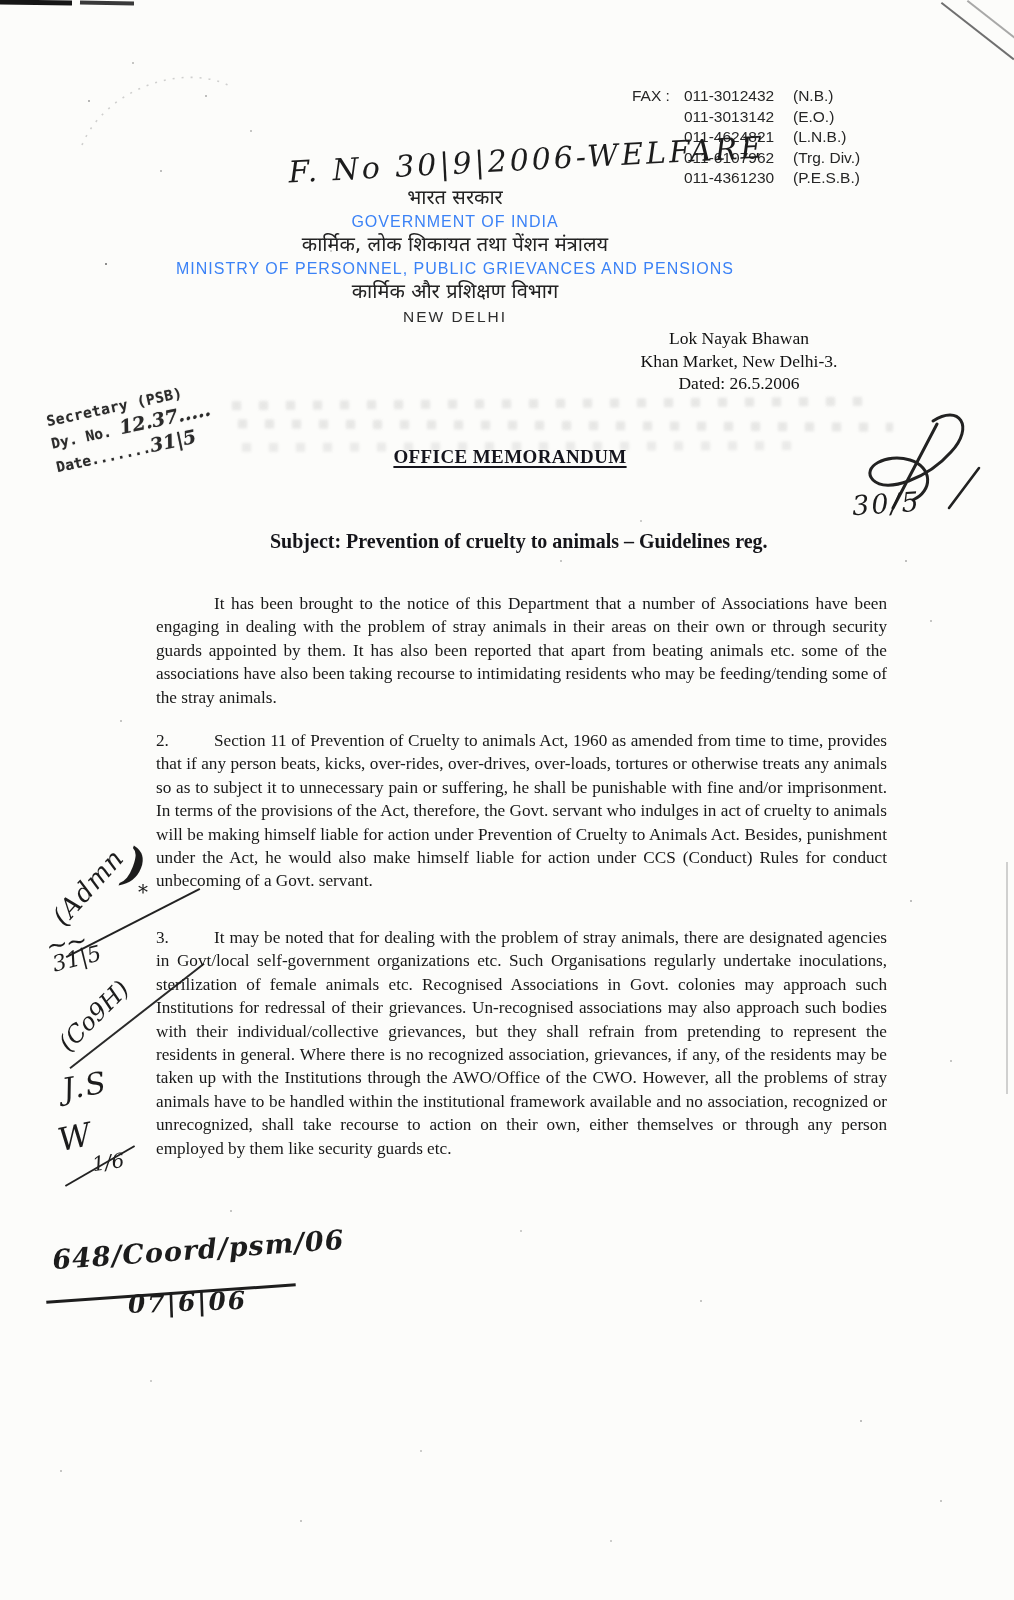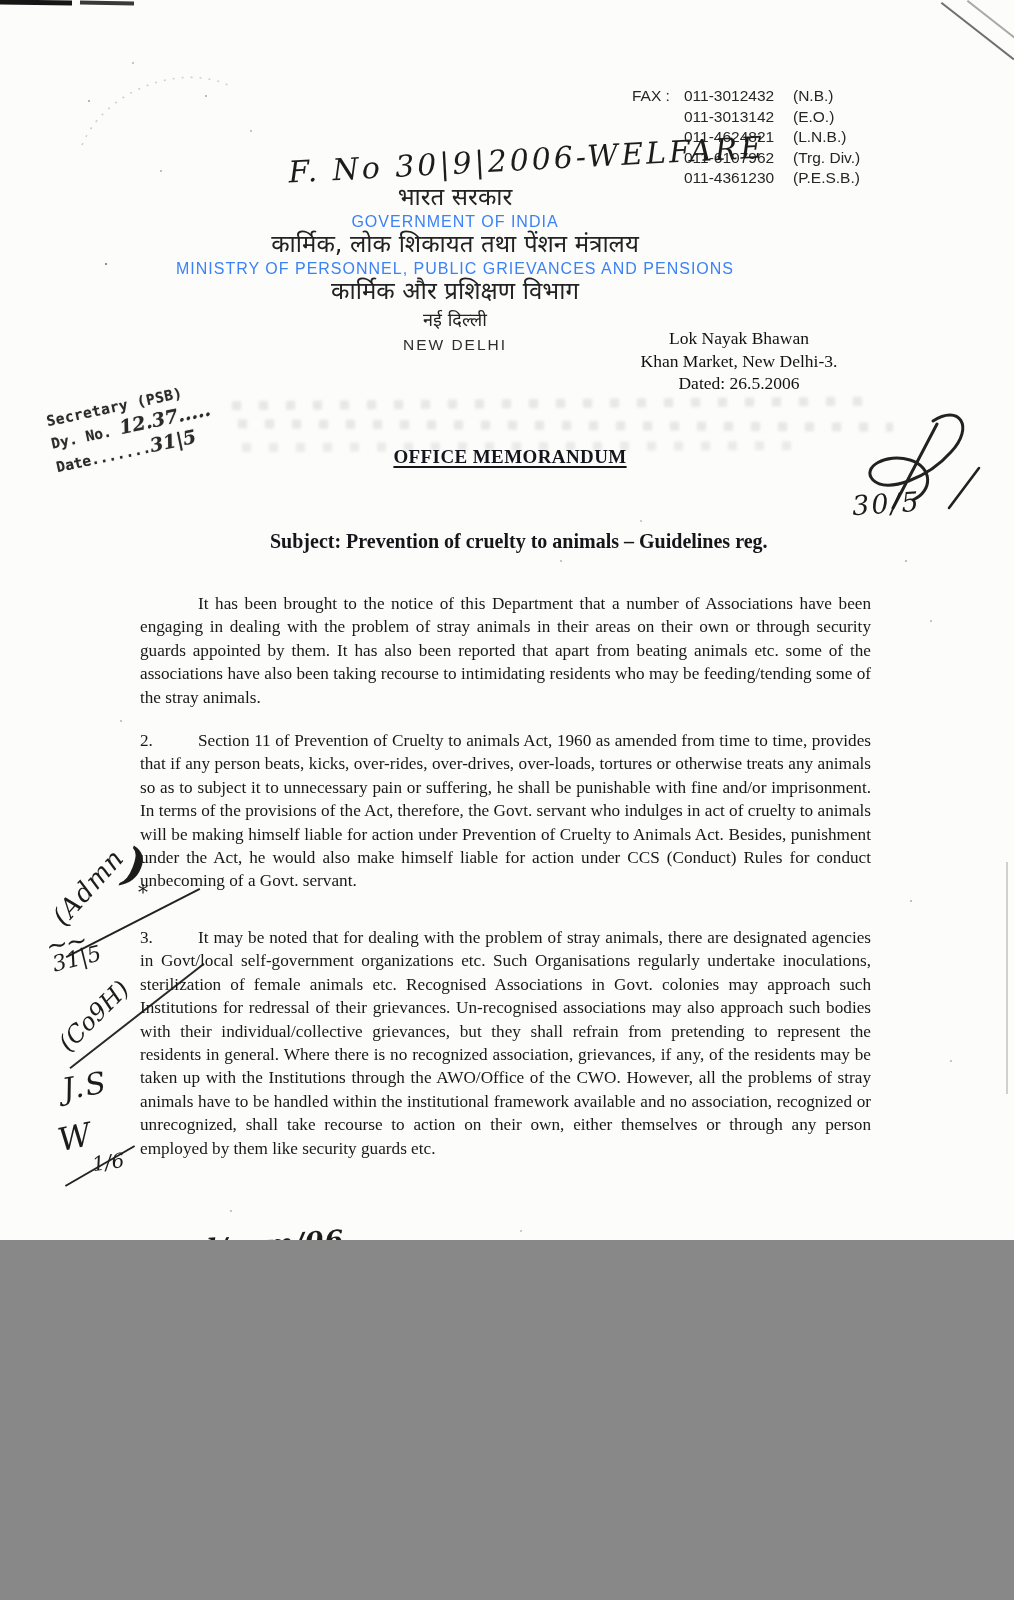--- a/index.html
+++ b/index.html
@@ -1,17 +1,17 @@
 <!DOCTYPE html>
 <html><head>
 <meta charset="utf-8">
 <style>
   html,body{margin:0;padding:0;background:#888;}
   .page{
-    position:relative; width:1014px; height:1240px; margin:0 auto;
+    position:relative; width:1014px; height:1600px; margin:0 auto;
     background:#fcfcfa; overflow:hidden;
     font-family:"Liberation Serif", serif; color:#1e1e1e;
   }
   
   .edge-bar{position:absolute;background:#161616;}
   .corner-line{position:absolute;background:#6f6f6f;height:2px;transform-origin:left top;}
   .scan-line{position:absolute;width:2px;background:#9c9c9c;opacity:.45;}
   .pencil-curve{position:absolute;opacity:.45;}
   .specks{position:absolute;left:0;top:0;width:2px;height:2px;border-radius:50%;
     background:rgba(70,70,70,.0);
@@ -36,21 +36,21 @@
   .fax-lbl{display:inline-block;width:52px;}
   .fax-ind{display:inline-block;width:52px;}
   .fax-num{display:inline-block;min-width:103px;}
   .fax-unit{display:inline-block;margin-left:6px;}
   
   .hand{font-family:"DejaVu Serif", serif;font-style:italic;color:#1c1c1c;}
   .file-no{position:absolute;left:288px;top:142px;font-size:30px;letter-spacing:3px;
     transform:rotate(-3deg);white-space:nowrap;}
   
   .letterhead{position:absolute;left:40px;top:184px;width:830px;text-align:center;color:#222;}
-  .lh-hi{font-size:24px;line-height:23px;margin-top:2px;font-family:"DejaVu Sans", sans-serif;}
+  .lh-hi{font-size:20px;line-height:23px;margin-top:2px;font-family:"DejaVu Sans", sans-serif;}
   .lh-en{font-family:"Liberation Sans", sans-serif;font-size:16px;line-height:18px;
     letter-spacing:1px;margin-top:4px;color:#3b82f6;}
   .lh-city-hi{font-size:18px;margin-top:4px;font-family:"DejaVu Sans", sans-serif;}
   .lh-city-en{font-family:"Liberation Sans", sans-serif;font-size:15.5px;letter-spacing:2px;
     margin-top:5px;color:#2e2e2e;}
   
   .addr{position:absolute;left:600px;top:327px;width:278px;text-align:center;
     font-size:17.5px;line-height:22.5px;color:#111;}
   
   .stamp{position:absolute;left:50px;top:396px;transform:rotate(-12deg);
@@ -58,21 +58,21 @@
     text-shadow:0 0 1px rgba(20,20,20,.4);}
   .stamp .s1{font-size:14.5px;font-weight:bold;letter-spacing:.5px;}
   .stamp .s2,.stamp .s3{font-size:14.5px;font-weight:bold;margin-top:2px;}
   .stamp .sv{font-family:"DejaVu Serif", serif;font-style:italic;font-size:19px;font-weight:bold;}
   
   .memo-title{position:absolute;left:340px;top:446px;width:340px;text-align:center;
     font-size:19px;font-weight:bold;letter-spacing:.4px;color:#15151d;
     text-decoration:underline;text-decoration-thickness:2px;text-underline-offset:3px;}
   .subject{position:absolute;left:270px;top:530px;font-size:20px;font-weight:bold;color:#15151a;}
   
-  .para{position:absolute;left:140px;width:731px;text-align:justify;
+  .para{position:absolute;left:156px;width:731px;text-align:justify;
     font-size:17.2px;line-height:23.4px;color:#181818;}
   .p1{top:592px;} .p2{top:729px;} .p3{top:926px;}
   .pnum{display:inline-block;width:58px;}
   
   .sig{position:absolute;left:833px;top:406px;}
   .sig-date{position:absolute;left:852px;top:488px;font-size:27px;letter-spacing:2px;
     transform:rotate(-4deg);}
   
   .mn{position:absolute;white-space:nowrap;}
   .mn-admn{left:42px;top:872px;font-size:26px;transform:rotate(-48deg);letter-spacing:1px;}
@@ -135,21 +135,20 @@
   </div>
 
   <div class="hand file-no">F. No 30|9|2006-WELFARE</div>
 
   <div class="letterhead">
     <div class="lh-hi">भारत सरकार</div>
     <div class="lh-en">GOVERNMENT OF INDIA</div>
     <div class="lh-hi">कार्मिक, लोक शिकायत तथा पेंशन मंत्रालय</div>
     <div class="lh-en">MINISTRY OF PERSONNEL, PUBLIC GRIEVANCES AND PENSIONS</div>
     <div class="lh-hi">कार्मिक और प्रशिक्षण विभाग</div>
-    <div class="lh-city-hi">नई दिल्ली</div>
     <div class="lh-city-en">NEW DELHI</div>
   </div>
 
   <div class="addr">
     <div>Lok Nayak Bhawan</div>
     <div>Khan Market, New Delhi-3.</div>
     <div>Dated: 26.5.2006</div>
   </div>
 
   <div class="stamp">

